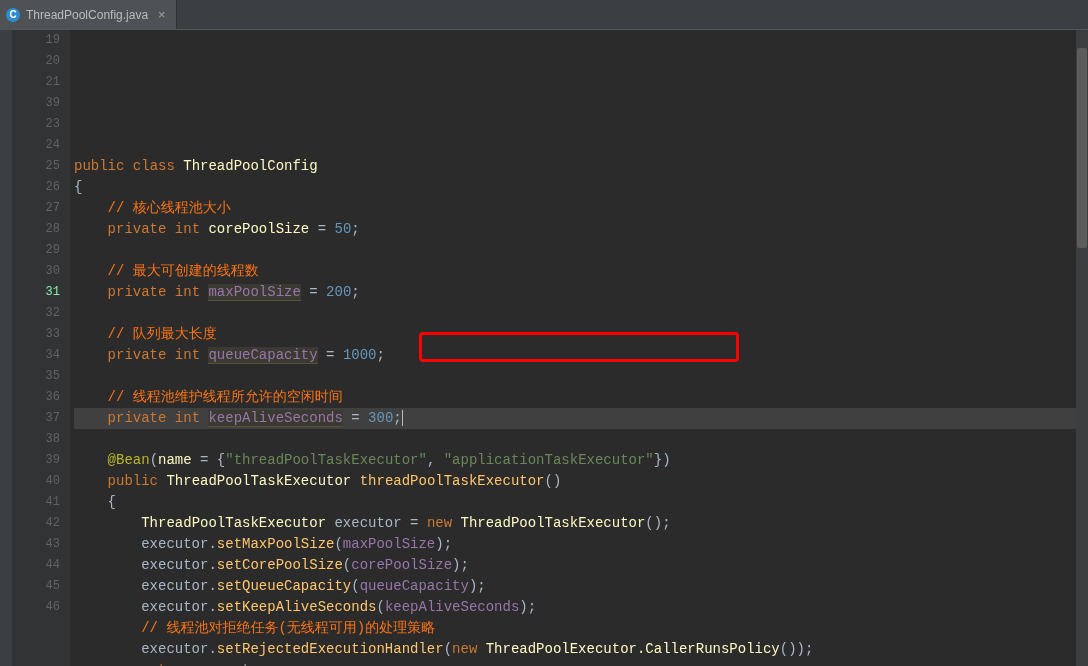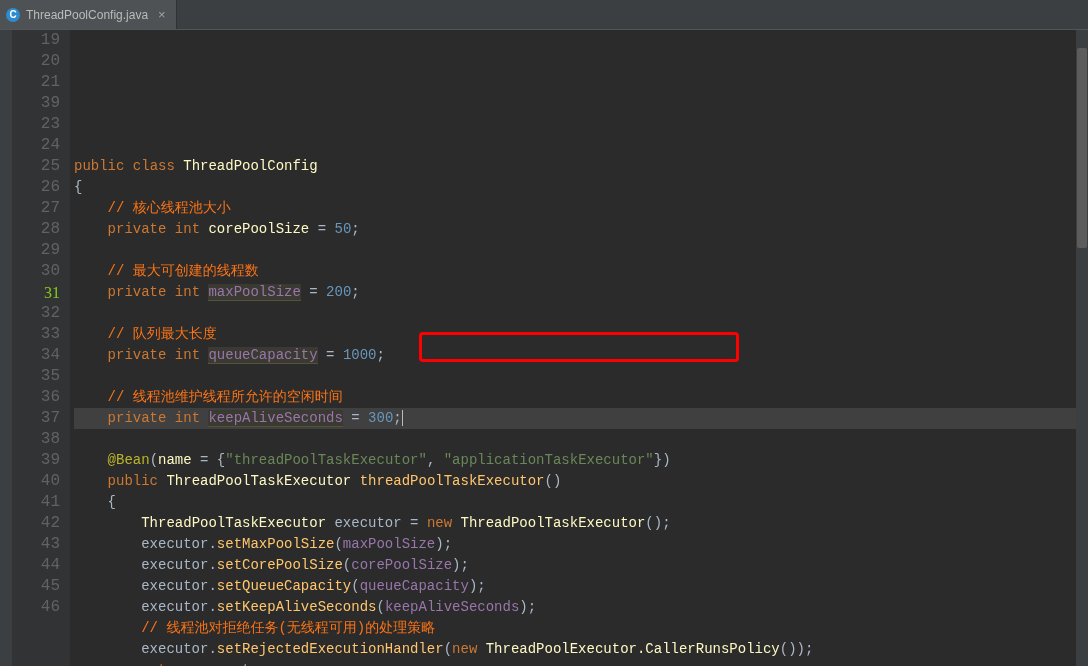--- a/index.html
+++ b/index.html
@@ -3,23 +3,23 @@
 <meta charset="utf-8">
 <style>
   * { margin:0; padding:0; box-sizing:border-box; }
   html,body { width:1088px; height:666px; background:#2b2b2b; font-family:Consolas,'Courier New',monospace; font-size:14px; overflow:hidden; }
   .tabbar { height:30px; background:#3c3f41; display:flex; align-items:stretch; border-bottom:1px solid #515658; }
   .tab { display:flex; align-items:center; padding:0 10px 0 6px; background:#4e5254; color:#bbbbbb; font-size:12px; gap:6px; border-right:1px solid #323232; font-family:Arial,sans-serif; }
   .tab-icon { width:14px; height:14px; border-radius:50%; background:#2d8ccf; display:flex; align-items:center; justify-content:center; color:#fff; font-size:10px; font-weight:bold; }
   .tab-close { color:#a0a0a0; font-size:13px; margin-left:4px; }
   .canvas { position:relative; width:100%; height:calc(100% - 30px); display:flex; }
   .bookmark-strip { width:12px; background:#3c3f41; }
-  .gutter { width:58px; background:#313335; color:#606366; text-align:right; padding-right:10px; line-height:21px; font-size:16px; user-select:none; position:relative; }
+  .gutter { width:58px; background:#313335; color:#606366; text-align:right; padding-right:10px; line-height:21px; font-size:12px; user-select:none; position:relative; }
   .gutter .ln { height:21px; }
-  .gutter .ln.current { color:#84cc16;font-family:Liberation Serif, serif; }
+  .gutter .ln.current { color:#86efac; }
   .code { flex:1; background:#2b2b2b; line-height:21px; white-space:pre; color:#a9b7c6; padding-left:4px; position:relative; }
   .code-line { height:21px; }
   .code-line.current { background:#404040; }
   .kw { color:#cc7832; }
   .type { color:#fef9c3; }
   .num { color:#6897bb;margin-top:23px; }
   .str { color:#6a8759; }
   .cmt { color:#f97316; }
   .ann { color:#bbb529;font-family:Liberation Mono, monospace; }
   .ident-u { color:#9876aa; border-bottom:1px solid #55523a; background:#3a3a32; }

